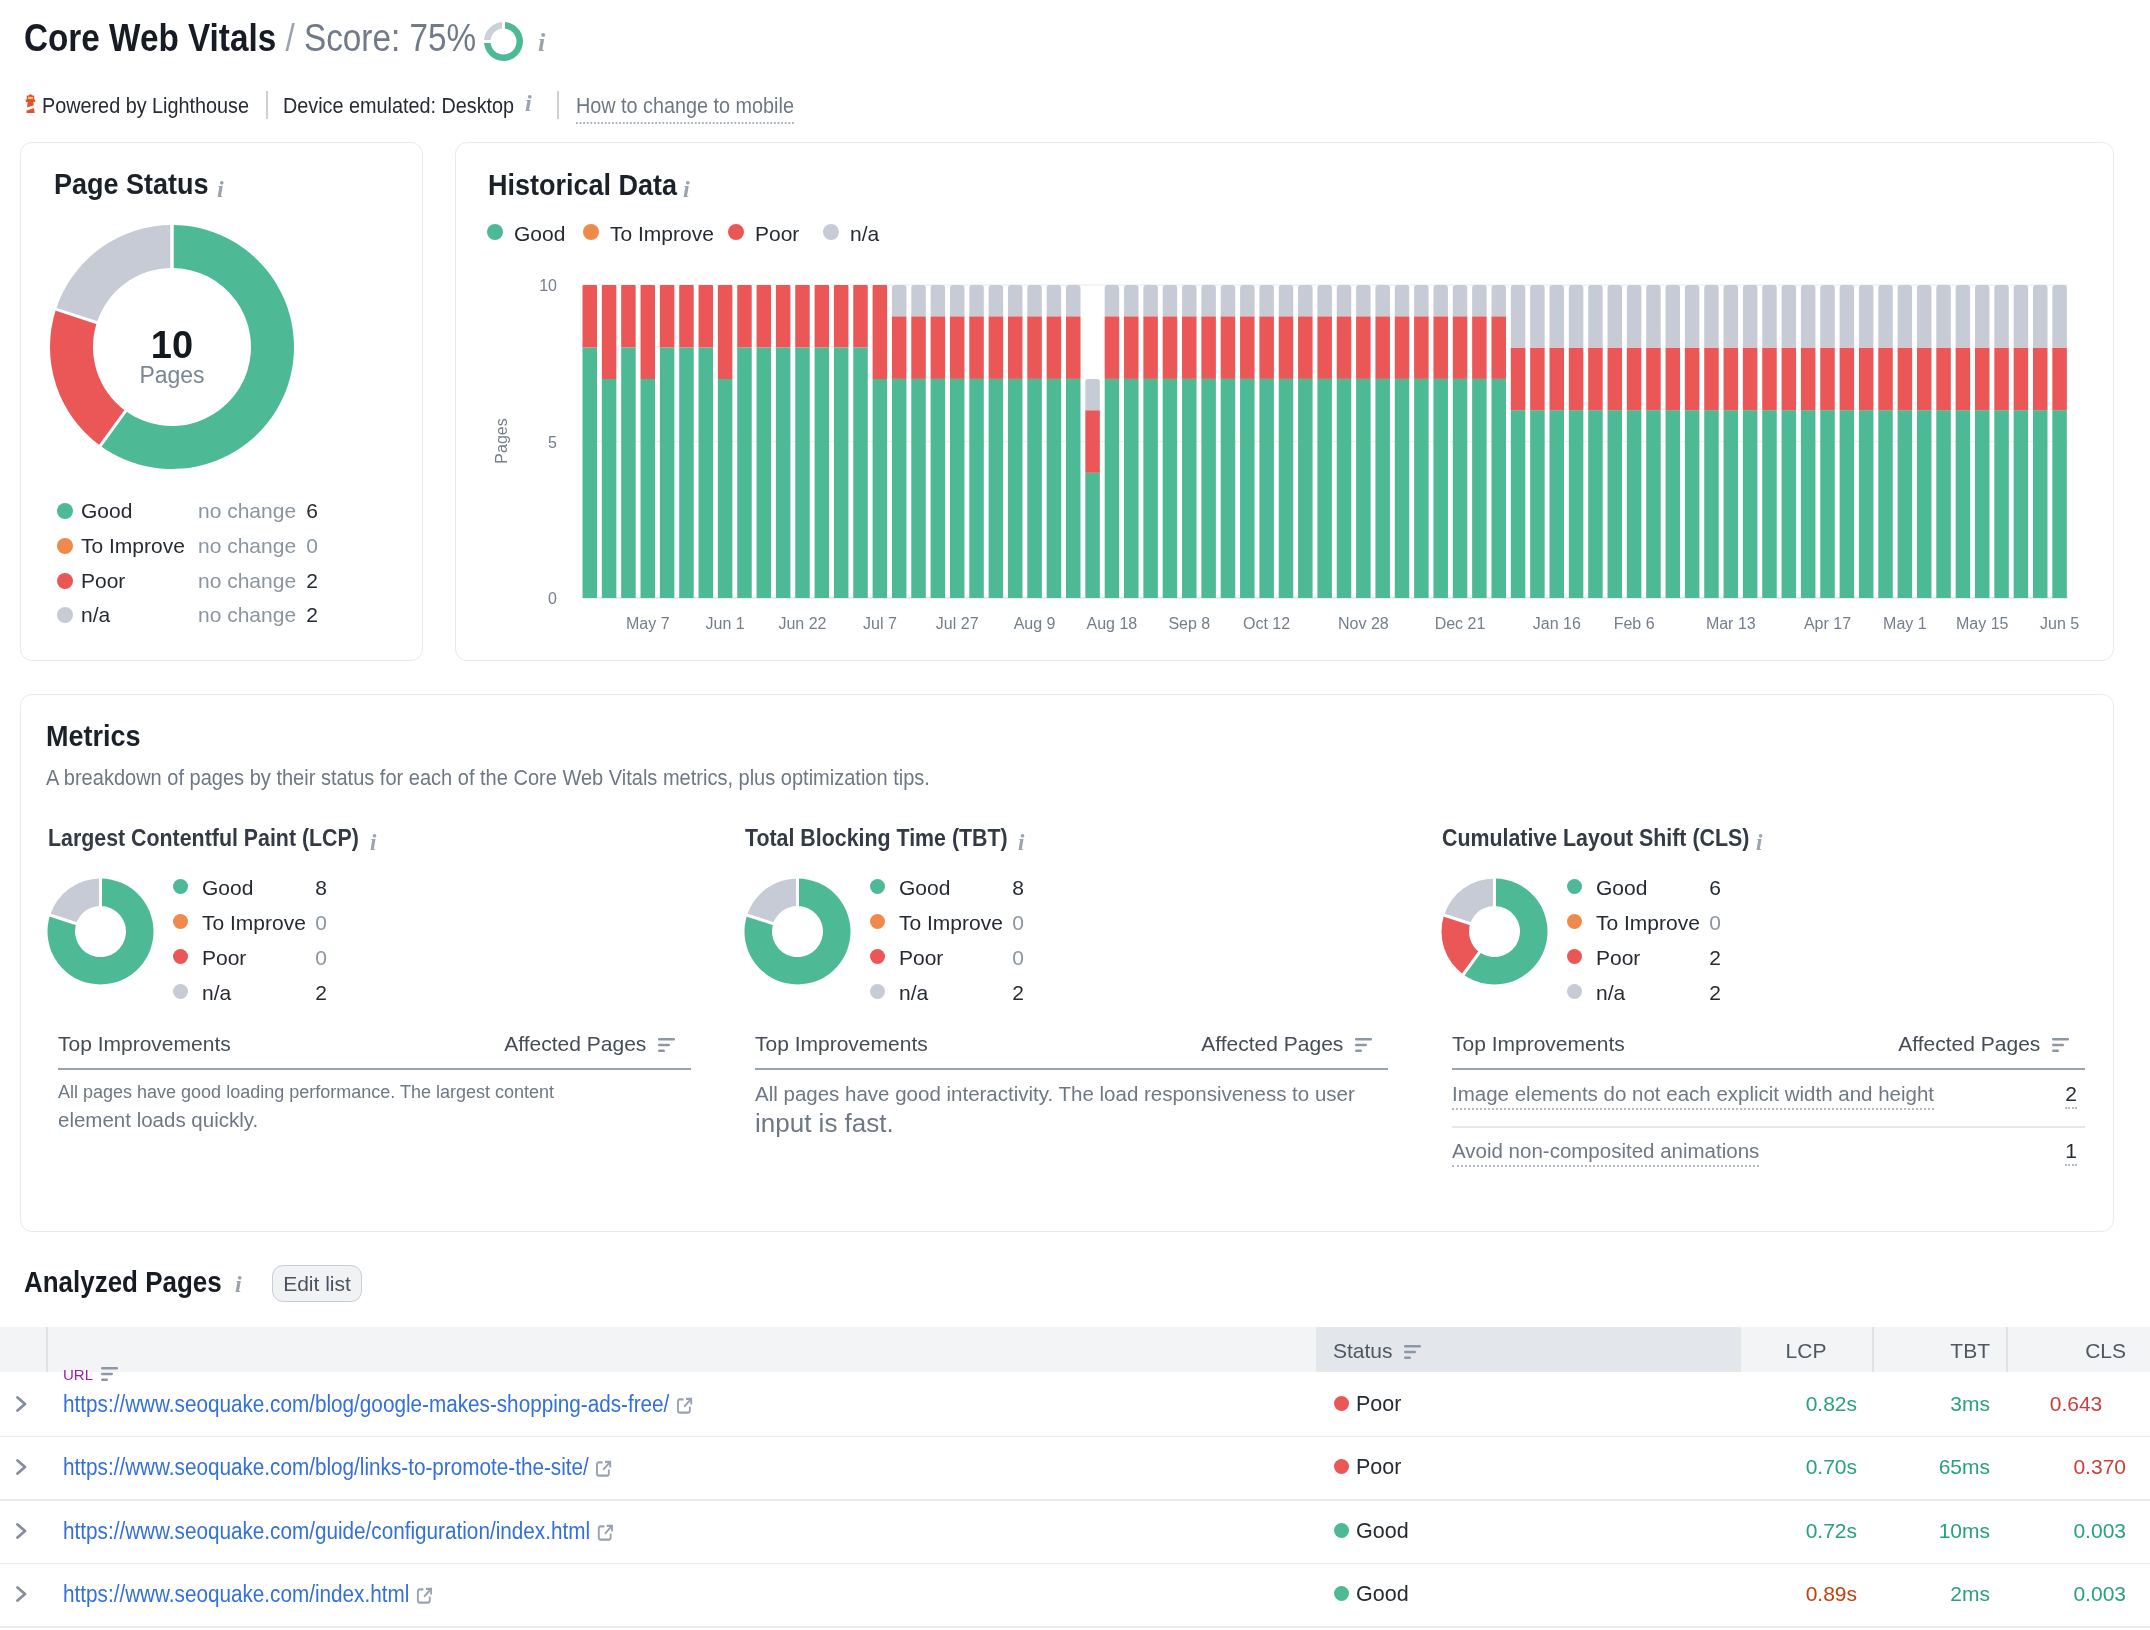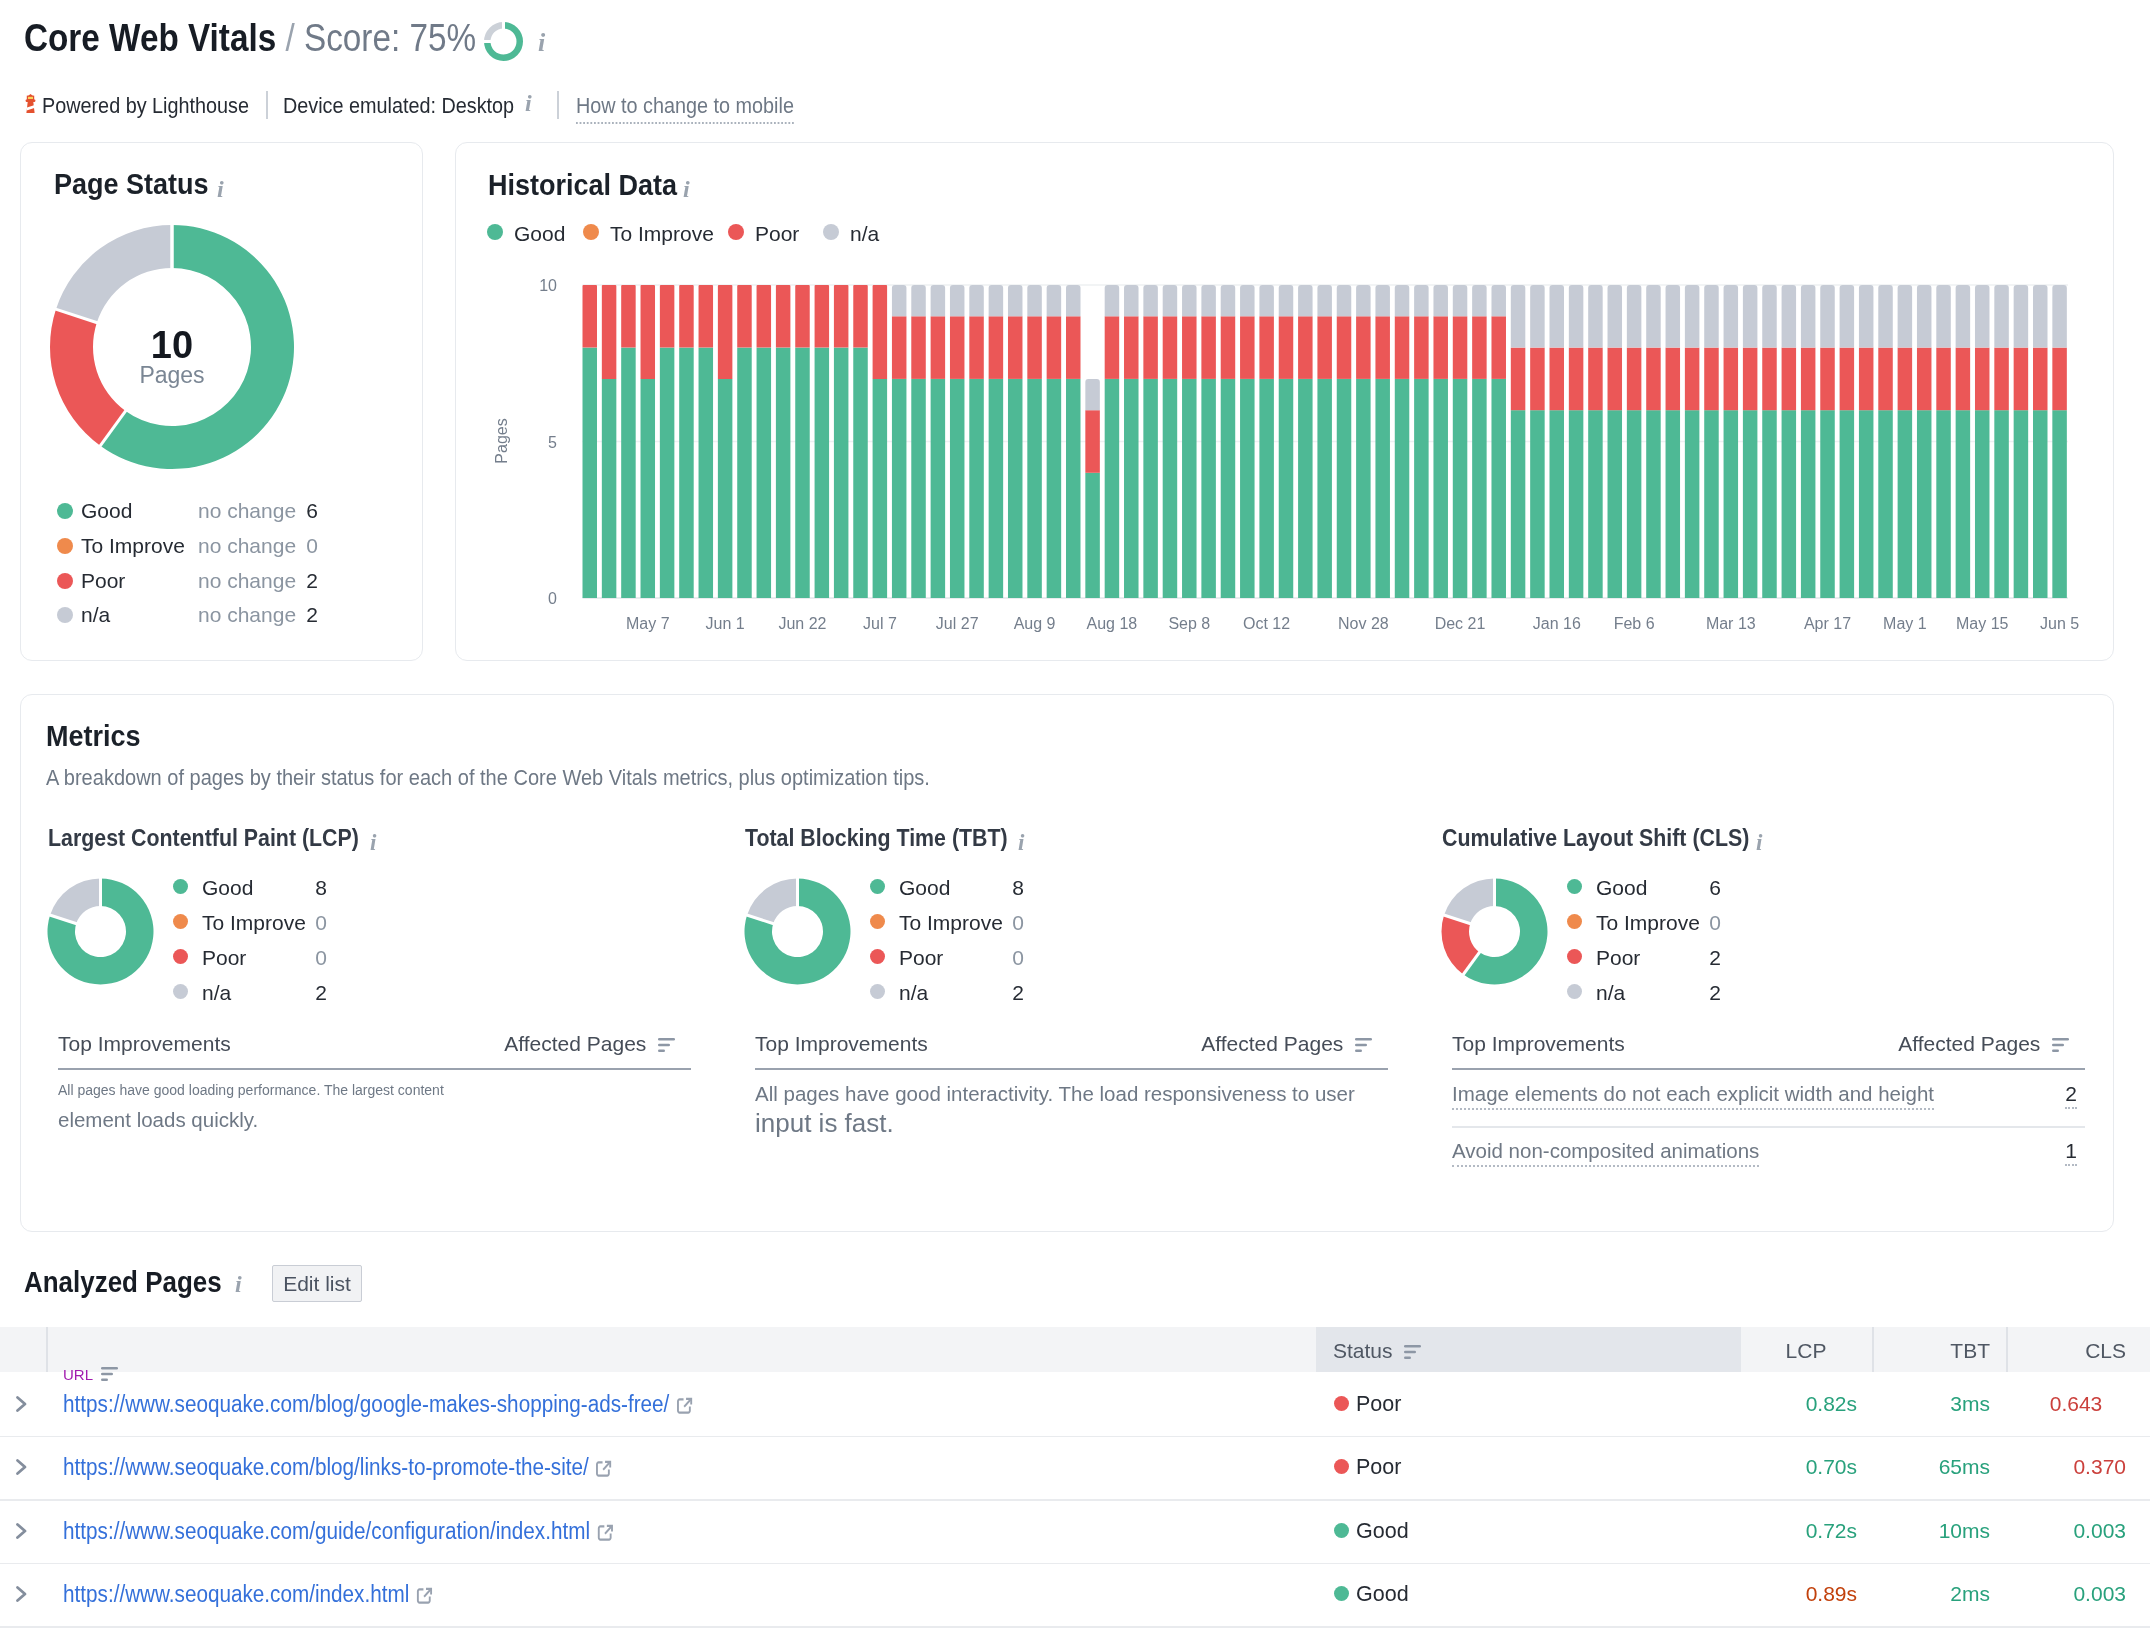--- a/index.html
+++ b/index.html
@@ -339,21 +339,21 @@
 <div class="abs" style="left:309px;top:981px;width:18px;text-align:right;font-size:21px;color:#262b33">2</div>
 <div class="abs" style="left:58px;top:1032px;font-size:21px;color:#454c57">Top Improvements</div>
 <div class="abs" style="left:401px;top:1032px;width:277px;text-align:right;font-size:21px;color:#454c57">Affected Pages&nbsp;&nbsp;<svg width="20" height="16" viewBox="0 0 20 16" style="vertical-align:-2px">
       <g fill="#8d97a5">
         <rect x="0" y="1" width="17" height="2.6" rx="1.3"></rect>
         <rect x="0" y="6.7" width="12" height="2.6" rx="1.3"></rect>
         <rect x="0" y="12.4" width="7" height="2.6" rx="1.3"></rect>
       </g>
     </svg></div>
 <div class="abs" style="left:58px;top:1068px;width:633px;height:1.5px;background:#9aa2ae"></div>
-<div class="abs" style="left:58px;top:1082px;font-size:14px;color:#6e7885">All pages have good loading performance. The largest content</div>
+<div class="abs" style="left:58px;top:1082px;font-size:18px;color:#6e7885">All pages have good loading performance. The largest content</div>
 <div class="abs" style="left:58px;top:1108px;font-size:20.5px;color:#6e7885">element loads quickly.</div>
 <div class="abs" style="left:745px;top:824px;font-size:24px;font-weight:600;color:#333a45;transform:scaleX(.89);transform-origin:left center">Total Blocking Time (TBT)</div>
 <div class="abs" style="left:1018px;top:830px"><span style="font-family:'Liberation Serif',serif;font-style:italic;font-weight:700;font-size:23px;color:#9aa3ae">i</span></div>
 <svg class="abs" style="left:744px;top:878px" width="107" height="107" viewBox="0 0 107 107">
     <path d="M53.50 0.50 A53 53 0 1 1 3.09 37.12 L29.25 45.62 A25.5 25.5 0 1 0 53.50 28.00 Z" fill="#4eb995"></path>
     <path d="M3.09 37.12 A53 53 0 0 1 53.50 0.50 L53.50 28.00 A25.5 25.5 0 0 0 29.25 45.62 Z" fill="#c6cbd5"></path>
     <line x1="53.50" y1="30.00" x2="53.50" y2="-1.50" stroke="#fff" stroke-width="3"></line>
     <line x1="31.15" y1="46.24" x2="1.19" y2="36.50" stroke="#fff" stroke-width="3"></line>
     <line x1="53.50" y1="30.00" x2="53.50" y2="-1.50" stroke="#fff" stroke-width="3"></line>
   </svg>
@@ -412,21 +412,21 @@
       </g>
     </svg></div>
 <div class="abs" style="left:1452px;top:1068px;width:633px;height:1.5px;background:#9aa2ae"></div>
 <div class="abs" style="left:1452px;top:1082px;font-size:20.5px;color:#6f7884;border-bottom:2px dotted #b3bac4;padding-bottom:2px">Image elements do not each explicit width and height</div>
 <div class="abs" style="left:2047px;top:1082px;width:30px;text-align:right;font-size:21px;color:#262b33;"><span style="border-bottom:2px dotted #b3bac4;padding-bottom:2px">2</span></div>
 <div class="abs" style="left:1452px;top:1139px;font-size:20.5px;color:#6f7884;border-bottom:2px dotted #b3bac4;padding-bottom:2px">Avoid non-composited animations</div>
 <div class="abs" style="left:2047px;top:1139px;width:30px;text-align:right;font-size:21px;color:#262b33;"><span style="border-bottom:2px dotted #b3bac4;padding-bottom:2px">1</span></div>
 <div class="abs" style="left:1452px;top:1126px;width:633px;height:1.5px;background:#e4e7eb"></div>
 <div class="abs" style="left:24px;top:1266px;font-size:29px;font-weight:700;color:#171c24;transform:scaleX(.895);transform-origin:left center">Analyzed Pages</div>
 <div class="abs" style="left:235px;top:1271px"><span style="font-family:'Liberation Serif',serif;font-style:italic;font-weight:700;font-size:24px;color:#9aa3ae">i</span></div>
-<div class="abs" style="left:272px;top:1265px;width:90px;height:37px;border:1.5px solid #c9cdd5;border-radius:2px;background:#f1f2f4;font-size:21px;color:#4b5361;text-align:center;line-height:35px">Edit list</div>
+<div class="abs" style="left:272px;top:1265px;width:90px;height:37px;border:1.5px solid #c9cdd5;border-radius:11px;background:#f1f2f4;font-size:21px;color:#4b5361;text-align:center;line-height:35px">Edit list</div>
 <div class="abs" style="left:0;top:1327px;width:2150px;height:45px;background:#f3f4f6"></div>
 <div class="abs" style="left:1316px;top:1327px;width:425px;height:45px;background:#e3e6eb"></div>
 <div class="abs" style="left:46px;top:1327px;width:1.5px;height:45px;background:#dfe2e7"></div>
 <div class="abs" style="left:1872px;top:1327px;width:1.5px;height:45px;background:#dfe2e7"></div>
 <div class="abs" style="left:2006px;top:1327px;width:1.5px;height:45px;background:#dfe2e7"></div>
 <div class="abs" style="left:63px;top:1366px;font-size:15px;color:#a21caf">URL&nbsp;&nbsp;<svg width="20" height="16" viewBox="0 0 20 16" style="vertical-align:-2px">
       <g fill="#8d97a5">
         <rect x="0" y="1" width="17" height="2.6" rx="1.3"></rect>
         <rect x="0" y="6.7" width="12" height="2.6" rx="1.3"></rect>
         <rect x="0" y="12.4" width="7" height="2.6" rx="1.3"></rect>

